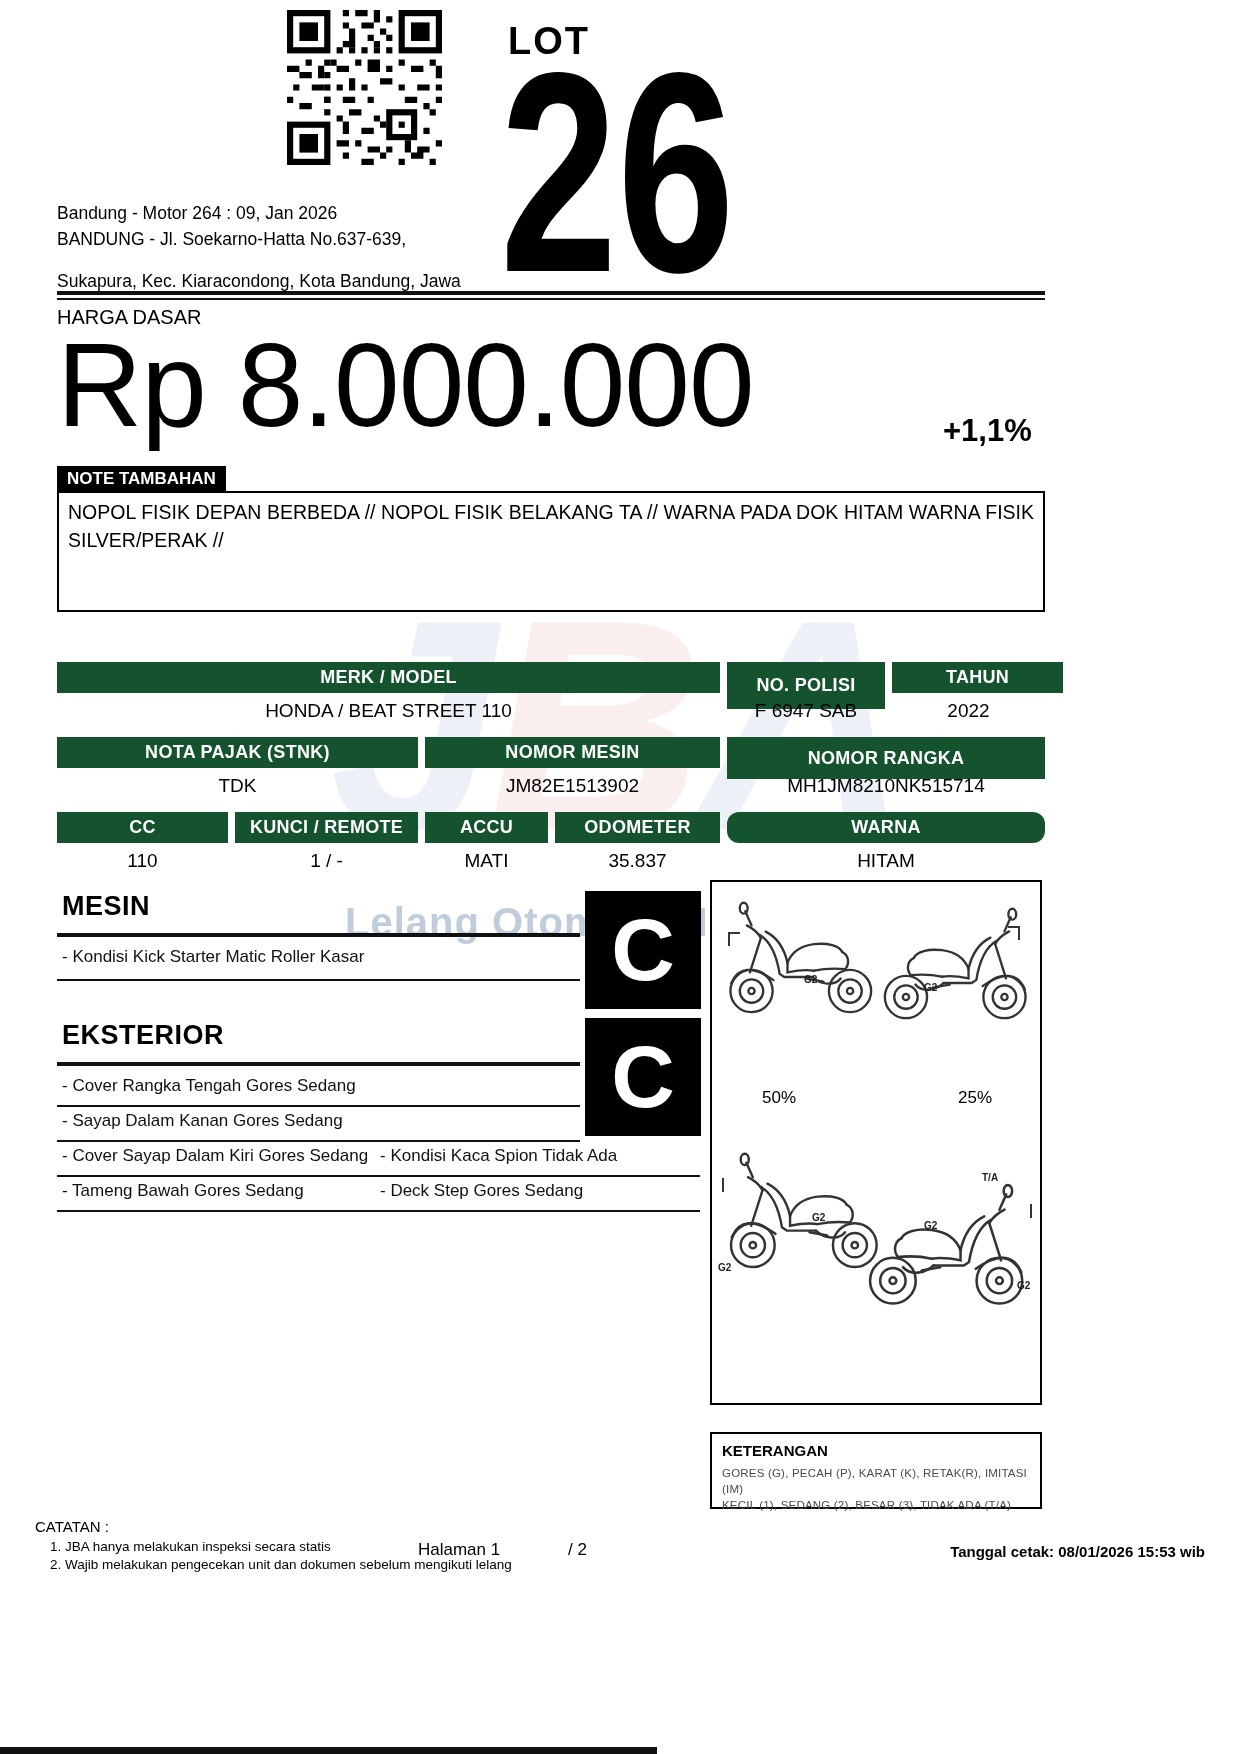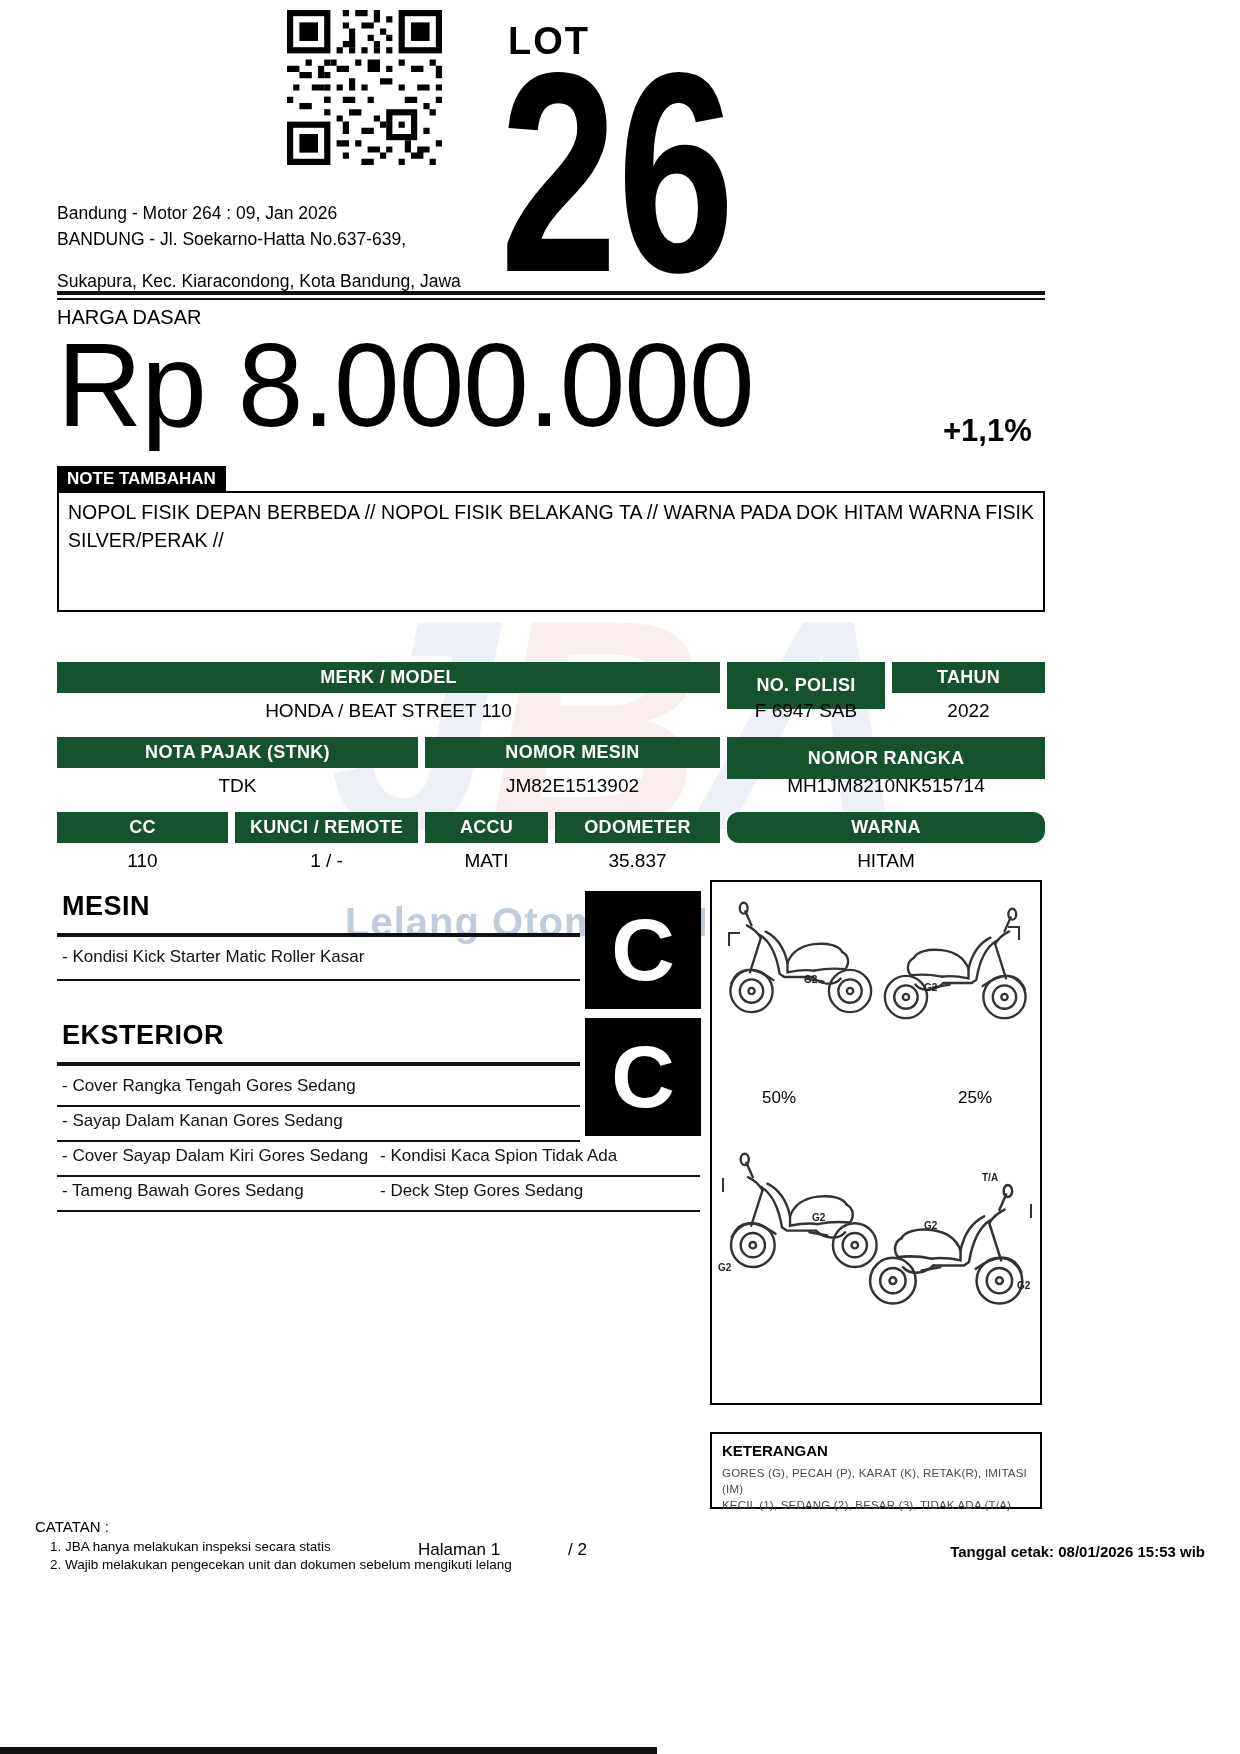--- a/index.html
+++ b/index.html
@@ -113,21 +113,21 @@
   <div class="a price-amount" style="left:57px;top:326px;text-align:center;">Rp 8.000.000</div>
   <div class="a price-change" style="left:943px;top:413px;">+1,1%</div>
 
   <div class="a note-label" style="left:57px;top:466px;">NOTE TAMBAHAN</div>
   <div class="a note-box" style="left:57px;top:491px;width:988px;height:121px;">
     <div class="note-text">NOPOL FISIK DEPAN BERBEDA // NOPOL FISIK BELAKANG TA // WARNA PADA DOK HITAM  WARNA FISIK SILVER/PERAK //</div>
   </div>
 
   <div class="a hdr" style="left:57px;top:662px;width:663px;height:31px;">MERK / MODEL</div>
   <div class="a hdr" style="left:727px;top:662px;width:158px;height:47px;">NO. POLISI</div>
-  <div class="a hdr" style="left:892px;top:662px;width:153px;height:31px;">TAHUN</div>
+  <div class="a hdr" style="left:892px;top:662px;width:171px;height:31px;">TAHUN</div>
   <div class="a val" style="left:57px;top:695px;width:663px;height:32px;">HONDA / BEAT STREET 110</div>
   <div class="a val" style="left:727px;top:695px;width:158px;height:32px;">F 6947 SAB</div>
   <div class="a val" style="left:892px;top:695px;width:153px;height:32px;">2022</div>
 
   <div class="a hdr" style="left:57px;top:737px;width:361px;height:31px;">NOTA PAJAK (STNK)</div>
   <div class="a hdr" style="left:425px;top:737px;width:295px;height:31px;">NOMOR MESIN</div>
   <div class="a hdr" style="left:727px;top:737px;width:318px;height:42px;">NOMOR RANGKA</div>
   <div class="a val" style="left:57px;top:770px;width:361px;height:32px;">TDK</div>
   <div class="a val" style="left:425px;top:770px;width:295px;height:32px;">JM82E1513902</div>
   <div class="a val" style="left:727px;top:770px;width:318px;height:32px;">MH1JM8210NK515714</div>

